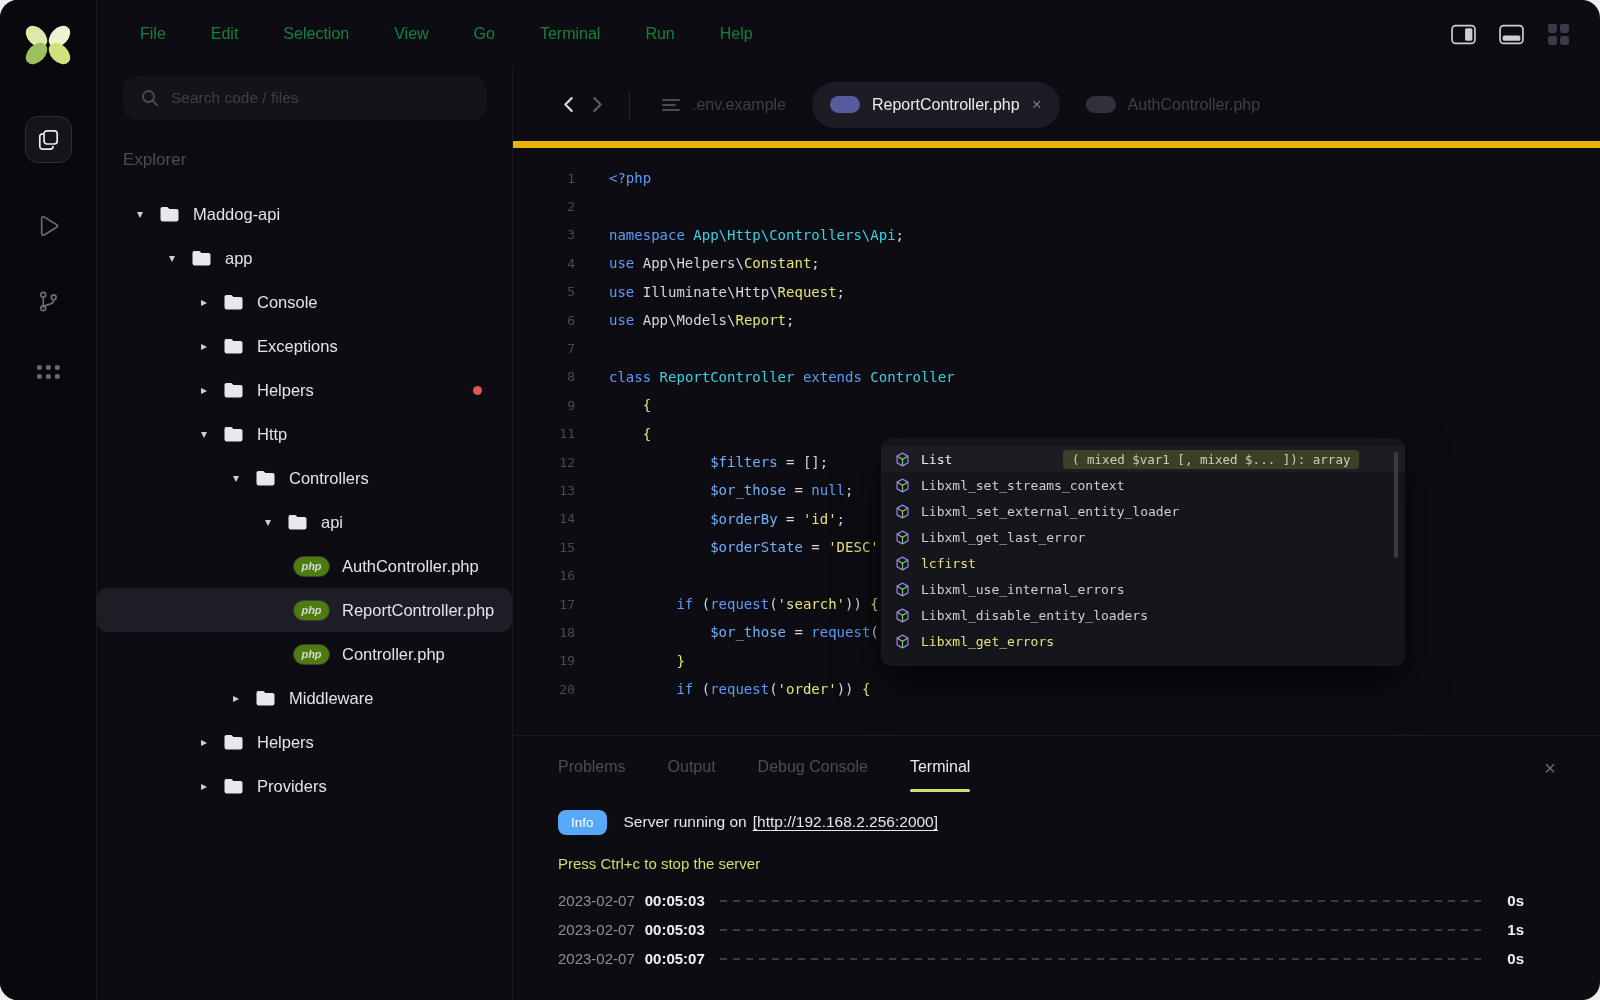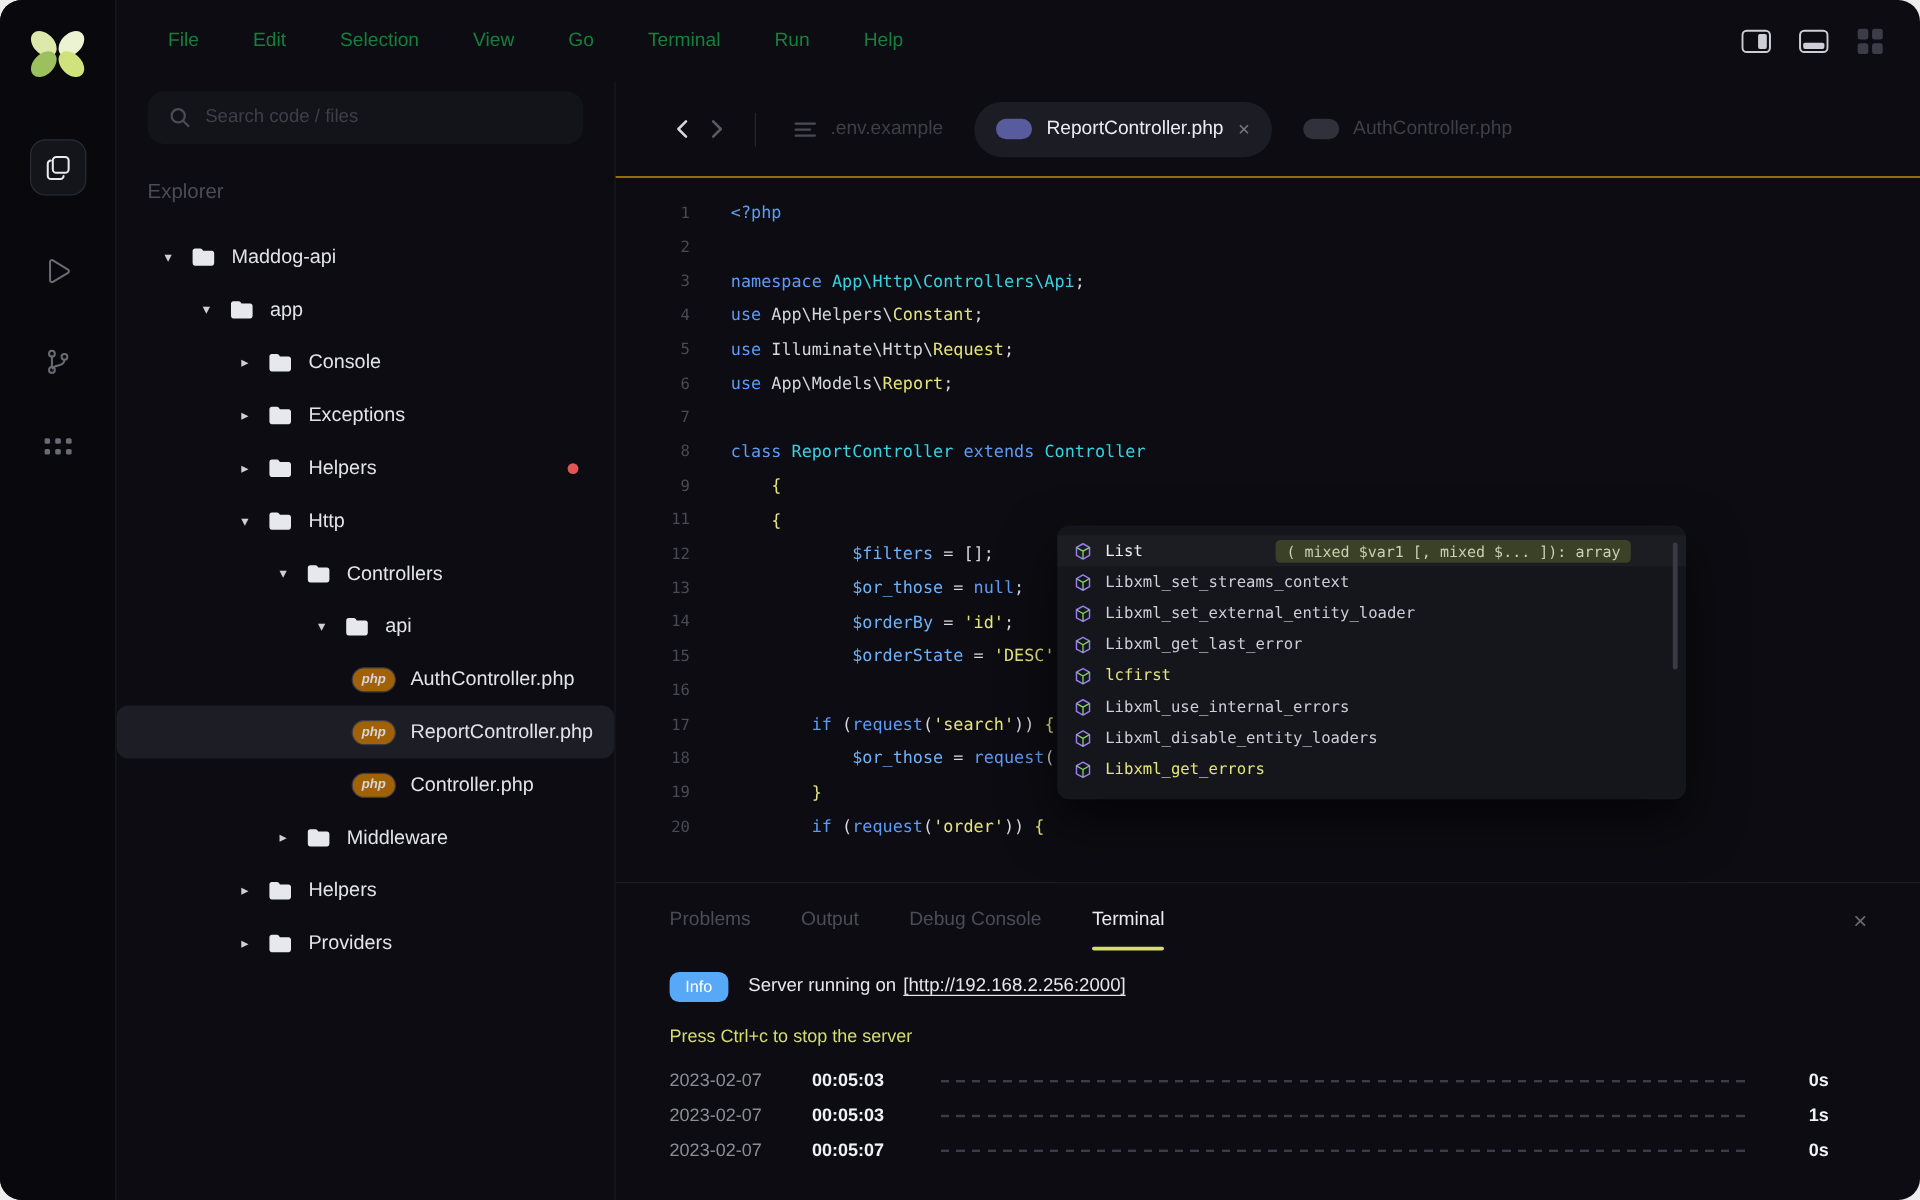--- a/index.html
+++ b/index.html
@@ -33,30 +33,30 @@
   .searchbox svg { flex:none; }
   .search-input { background:transparent; border:none; outline:none; color:#c9c9d2; font-size:15.5px;
                   font-family:"Liberation Sans",sans-serif; margin-left:12px; width:290px; }
   .search-input::placeholder { color:#3f3f4a; }
   .section-title { margin-top:30px; color:#4c4c57; font-size:17px; }
   .tree { margin-top:22px; }
   .tree-row { display:flex; align-items:center; height:44px; margin:0 -26px; cursor:pointer; }
   .tree-row.selected { background:#1d1d25; border-radius:10px; }
   .caret { width:14px; margin-right:12px; color:#cfcfd8; font-size:12px; text-align:center; flex:none; }
   .f-icon { width:21px; margin-right:13px; display:flex; flex:none; }
-  .php-badge { width:37px; height:21px; border-radius:11px; background:#a16207; border:1px solid #3a3a46;
+  .php-badge { width:37px; height:21px; border-radius:11px; background:#4d7c0f; border:1px solid #3a3a46;
                color:#d6d6de; font-size:11px; font-style:italic; font-weight:bold; display:flex; align-items:center;
                justify-content:center; margin-right:12px; flex:none; }
   .tree-label { color:#e3e3ea; font-size:16.5px; font-weight:400; white-space:nowrap; }
   .red-dot { width:9px; height:9px; border-radius:50%; background:#e05555; margin-left:auto; margin-right:30px; flex:none; }
 
   
   .editor { position:absolute; left:512px; top:68px; width:1088px; height:932px; border-left:1px solid #1a1a21;
             display:flex; flex-direction:column; }
-  .tabbar { height:80px; flex:none; display:flex; align-items:center; border-bottom:1px solid #eab308; padding-left:50px; }
+  .tabbar { height:80px; flex:none; display:flex; align-items:center; border-bottom:7px solid #eab308; padding-left:50px; }
   .nav-chev { display:flex; cursor:pointer; margin-right:18px; }
   .tab-divider { width:1px; height:28px; background:#26262e; margin:0 26px 0 8px; }
   .etab { display:flex; align-items:center; margin-right:20px; cursor:pointer; padding:0 6px; }
   .etab.active { background:#1c1c24; border-radius:23px; height:46px; padding:0 18px; }
   .tab-lines { display:flex; margin-right:12px; }
   .tab-oval { width:30px; height:17px; border-radius:9px; background:#31313c; margin-right:12px; flex:none; }
   .tab-oval.active { background:#585c9f; }
   .etab-label { font-size:16px; color:#3f3f49; white-space:nowrap; }
   .etab.active .etab-label { color:#ebebf1; }
   .etab-close { color:#7a7a84; font-size:17px; margin-left:12px; cursor:pointer; }
@@ -96,21 +96,21 @@
   .ptab.active { color:#e9e9ef; }
   .ptab.active::after { content:""; position:absolute; left:0; right:0; bottom:0; height:3px; background:#d8df69; border-radius:2px; }
   .panel-close { margin-left:auto; color:#6a6a74; font-size:20px; cursor:pointer; padding-bottom:12px; }
   .term { padding:10px 76px 0 45px; }
   .term-info { display:flex; align-items:center; height:40px; }
   .badge { background:#57a9f8; color:#ffffff; font-size:13.5px; padding:5px 13px; border-radius:8px; margin-right:17px; }
   .info-text { color:#e6e6ec; font-size:15.5px; }
   .info-url { color:#e6e6ec; font-size:15.5px; text-decoration:underline; text-underline-offset:3px; margin-left:6px; }
   .hint { color:#d5dd6e; font-size:15px; margin-top:13px; }
   .logs { margin-top:14px; }
-  .log-row { display:flex; align-items:center; height:29px; font-size:15px;gap:32px; }
+  .log-row { display:flex; align-items:center; height:29px; font-size:15px; }
   .log-date { color:#8d8d97; margin-right:10px; }
   .log-time { color:#eff1f5; font-weight:bold; }
   .log-dash { flex:1; height:2px; margin:0 15px; background:repeating-linear-gradient(90deg,#3c3c46 0 7px,transparent 7px 13px); }
   .log-dur { color:#eff1f5; font-weight:bold; width:22px; text-align:right; }
 </style>
 </head>
 <body>
 
 <div class="app">
 

